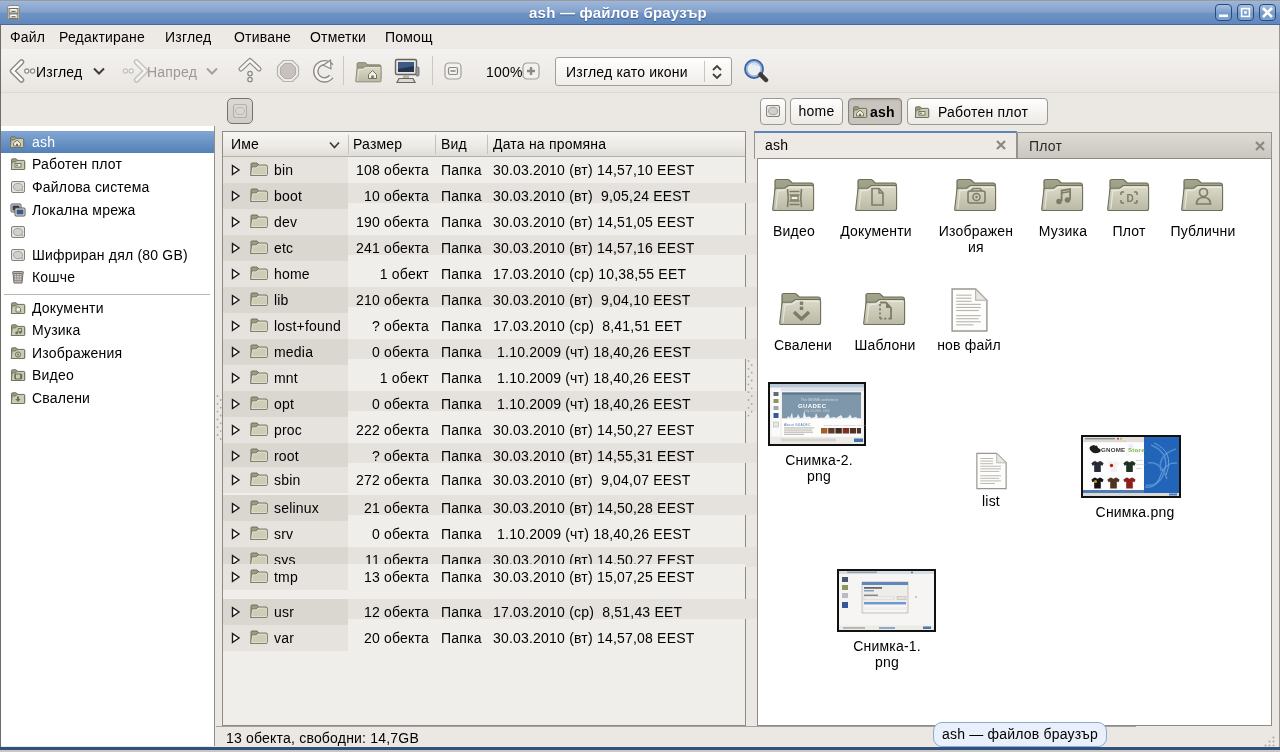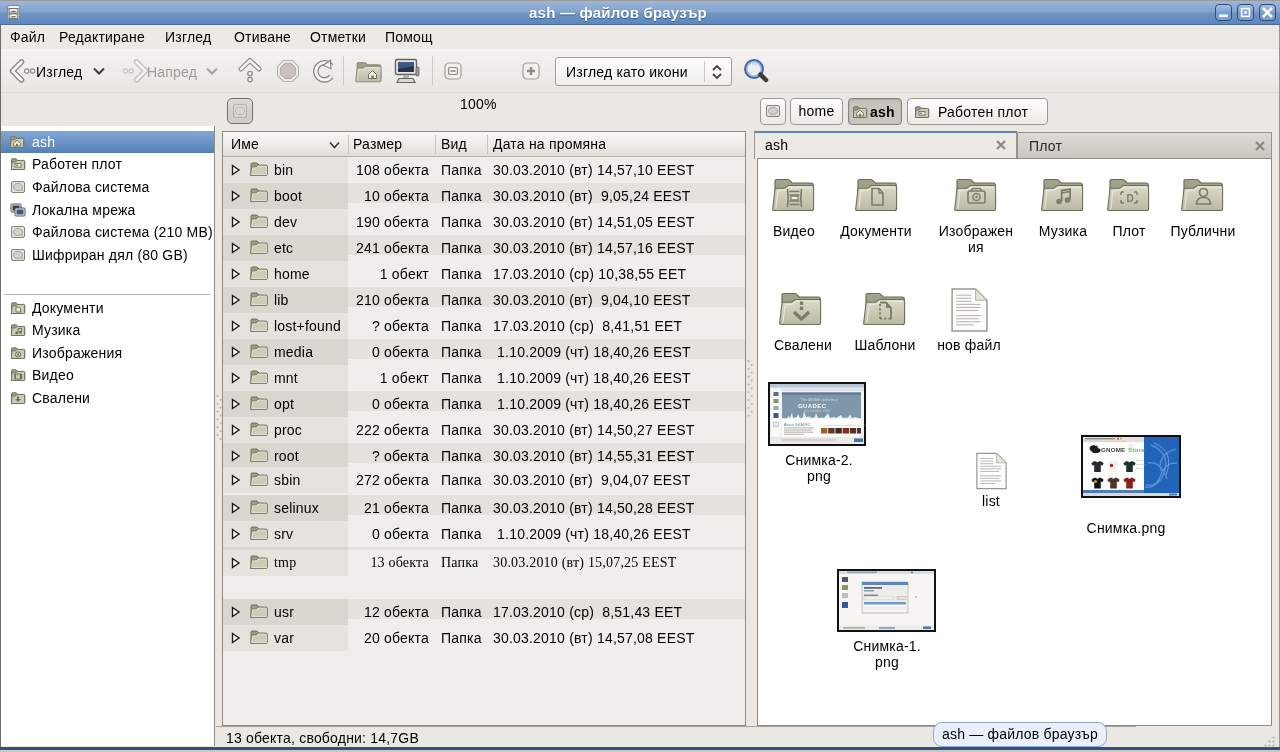--- a/index.html
+++ b/index.html
@@ -23,21 +23,21 @@
 #side-sel{left:0;top:131px;width:214px;height:22px;background:linear-gradient(#82a7d4,#5380b6);color:#fff;}
 .srow{height:22px;line-height:22px;}
 .srow .lbl{position:absolute;left:32px;top:0;white-space:nowrap;}
 .sico{position:absolute;left:10px;top:3px;}
 #side-sep{left:4px;top:294px;width:206px;height:1px;background:#b9b6b1;}
 
 #listpane{left:222px;top:131px;width:524px;height:595px;background:#efeeeb;border:1px solid #8e8b86;box-sizing:border-box;}
 #listhdr{left:0;top:0;width:522px;height:25px;background:linear-gradient(#f7f6f4,#eceae6 60%,#e0ddd8);border-bottom:1px solid #b5b2ac;box-sizing:border-box;}
 .hdrsep{position:absolute;top:3px;width:1px;height:19px;background:#c6c3bd;}
 .lrow{position:absolute;left:0;width:522px;height:20px;}
-.lrow.odd{background:#e5e2dd;}
+.lrow.odd{background:#e5e2dd;padding-left:40px;}
 .lrow.even{background:#efeeeb;}
 .namecell{position:absolute;left:0;top:0;width:125px;height:26px;}
 .odd .namecell{background:#dad6d0;}
 .even .namecell{background:#e6e3df;}
 .exp{position:absolute;left:7px;top:7px;}
 .fi20{position:absolute;left:26px;top:3px;}
 .fname{position:absolute;left:51px;top:5px;}
 .fsize{position:absolute;left:102px;top:5px;width:104px;text-align:right;}
 .ftype{position:absolute;left:218px;top:5px;}
 .fdate{position:absolute;left:270px;top:5px;white-space:pre;}
@@ -176,21 +176,21 @@
       <rect x="12" y="18" width="6" height="3" fill="#b5b2ac"></rect>
       <path d="M8,21.5 L22,21.5 L24,25.5 L6,25.5 Z" fill="#dbd9d4" stroke="#67655f" stroke-width="1.2"></path>
       <rect x="25" y="10" width="3" height="9" rx="1" fill="#9a98a5" stroke="#67655f" stroke-width="0.8"></rect>
     </svg>
     <div class="abs tsep" style="left:432px;"></div>
     <svg class="abs" style="left:444px;top:13px" width="18" height="18" viewBox="0 0 18 18">
       <rect x="1" y="1" width="16" height="16" rx="4" fill="#f3f1ee" stroke="#a29f99" stroke-width="1.2"></rect>
       <rect x="4.5" y="5.5" width="9" height="7" rx="1.5" fill="none" stroke="#8d8a85" stroke-width="1.2"></rect>
       <rect x="6.5" y="8.2" width="5" height="1.6" fill="#8d8a85"></rect>
     </svg>
-    <span class="abs tbtext" style="left:460px;margin-top:32px;">100%</span>
+    <span class="abs tbtext" style="left:486px;">100%</span>
     <svg class="abs" style="left:522px;top:13px" width="18" height="18" viewBox="0 0 18 18">
       <rect x="1" y="1" width="16" height="16" rx="4" fill="#f3f1ee" stroke="#a29f99" stroke-width="1.2"></rect>
       <path d="M7.8,5 h2.4 v2.8 h2.8 v2.4 h-2.8 v2.8 h-2.4 v-2.8 h-2.8 v-2.4 h2.8 Z" fill="#8d8a85"></path>
     </svg>
     <div class="abs" style="left:555px;top:8px;width:177px;height:29px;background:linear-gradient(#fefefe,#f0eeea);border:1px solid #a19e99;border-radius:3px;box-sizing:border-box;">
       <span class="abs" style="left:10px;top:6px;">Изглед като икони</span>
       <div class="abs" style="left:148px;top:3px;width:1px;height:21px;background:#c9c6c0;"></div>
       <svg class="abs" style="left:152px;top:5px" width="18" height="18" viewBox="0 0 18 18">
         <path d="M5,7 L9,3 L13,7" fill="none" stroke="#44423e" stroke-width="1.8"></path>
         <path d="M5,11 L9,15 L13,11" fill="none" stroke="#44423e" stroke-width="1.8"></path>
@@ -232,33 +232,40 @@
   <div class="abs srow" style="left:0;top:199px;width:214px;">
       <span class="lbl">Локална мрежа</span>
     <svg class="sico" width="16" height="16" viewBox="0 0 16 16">
         <rect x="1" y="2" width="10" height="8" rx="1" fill="#efeeec" stroke="#55534e" stroke-width="1"></rect>
         <rect x="2.5" y="3.5" width="7" height="5" fill="#2d3c55"></rect>
         <rect x="5" y="6" width="10" height="8" rx="1" fill="#efeeec" stroke="#55534e" stroke-width="1"></rect>
         <rect x="6.5" y="7.5" width="7" height="5" fill="#3d5a85"></rect>
       </svg>
   </div>
   <div class="abs srow" style="left:0;top:221px;width:214px;">
-      <span class="lbl">Файлова система (210 MB)</span>
     <svg class="sico" width="16" height="16" viewBox="0 0 16 16">
         <rect x="1.5" y="2.5" width="13" height="11" rx="1.5" fill="#e6e4e0" stroke="#83817c" stroke-width="1"></rect>
         <ellipse cx="8" cy="8" rx="4.5" ry="3.6" fill="#d2d0cb" stroke="#9b9892" stroke-width="0.8"></ellipse>
         <circle cx="12.2" cy="11.2" r="1" fill="#aaa7a1"></circle>
       </svg>
   </div>
   <div class="abs srow" style="left:0;top:244px;width:214px;">
       <span class="lbl">Шифриран дял (80 GB)</span>
     <svg class="sico" width="16" height="16" viewBox="0 0 16 16">
         <rect x="1.5" y="2.5" width="13" height="11" rx="1.5" fill="#e6e4e0" stroke="#83817c" stroke-width="1"></rect>
         <ellipse cx="8" cy="8" rx="4.5" ry="3.6" fill="#d2d0cb" stroke="#9b9892" stroke-width="0.8"></ellipse>
         <circle cx="12.2" cy="11.2" r="1" fill="#aaa7a1"></circle>
+      </svg>
+  </div>
+  <div class="abs srow" style="left:0;top:266px;width:214px;">
+      <span class="lbl">Кошче</span>
+    <svg class="sico" width="16" height="16" viewBox="0 0 16 16">
+        <path d="M3,4 L13,4 L12,14 L4,14 Z" fill="#d8d5cf" stroke="#6b6964" stroke-width="1"></path>
+        <path d="M4,4 L5,14 M6.5,4 L7,14 M9.5,4 L9,14 M12,4 L11,14 M3.2,6.5 L12.8,6.5 M3.4,9 L12.6,9 M3.6,11.5 L12.4,11.5" stroke="#8a8781" stroke-width="0.8" fill="none"></path>
+        <rect x="2.5" y="2.5" width="11" height="1.8" rx="0.9" fill="#c8c5bf" stroke="#6b6964" stroke-width="0.9"></rect>
       </svg>
   </div>
   <div id="side-sep" class="abs"></div>
   <div class="abs srow" style="left:0;top:297px;width:214px;">
       <span class="lbl">Документи</span>
     <svg class="sico" width="16" height="16" viewBox="0 0 16 16">
         <use href="#folder16"></use>
         <path d="M6,7 L9,7 L10.5,8.5 L10.5,12 L6,12 Z" fill="#eceadf" stroke="#6e705a" stroke-width="0.9"></path>
       </svg>
   </div>
@@ -516,21 +523,21 @@
             <path d="M2.5,1.5 L9,6 L2.5,10.5 Z" fill="#fdfdfc" stroke="#1a1a1a" stroke-width="1.4"></path>
           </svg>
 <svg class="fi20" width="21" height="17" viewBox="0 0 21 17">
             <use href="#folder20"></use>
           </svg>
 <span class="fname">sys</span>
           <span class="fsize">11 обекта</span>
           <span class="ftype">Папка</span>
           <span class="fdate">30.03.2010 (вт) 14,50,27 EEST</span>
 </div>
-<div class="lrow even" style="top:418px;font-family:Liberation Serif, serif;">
+<div class="lrow even" style="top:432px;">
 <div class="namecell"></div>
 <svg class="exp" width="11" height="12" viewBox="0 0 11 12">
             <path d="M2.5,1.5 L9,6 L2.5,10.5 Z" fill="#fdfdfc" stroke="#1a1a1a" stroke-width="1.4"></path>
           </svg>
 <svg class="fi20" width="21" height="17" viewBox="0 0 21 17">
             <use href="#folder20"></use>
           </svg>
 <span class="fname">tmp</span>
           <span class="fsize">13 обекта</span>
           <span class="ftype">Папка</span>
@@ -763,21 +770,21 @@
         </g>
       <g font-size="2.2" fill="#7a9" font-family="Liberation Sans">
           <text x="55" y="26">Shirts</text>
           <text x="55" y="30">Hoodies</text>
           <text x="55" y="34">Caps</text>
         </g>
       <rect x="2" y="55" width="61" height="3" fill="#4f7cb8"></rect>
       <rect x="2" y="58" width="96" height="3" fill="#dcd9d4"></rect>
       <rect x="88" y="58.5" width="8" height="2" fill="#4f7cb8"></rect>
     </svg>
-    <div class="abs ilabel" style="left:328px;top:345px;width:80px;margin-top:16px;">Снимка.png</div>
+    <div class="abs ilabel" style="left:337px;top:345px;width:80px;">Снимка.png</div>
     <svg class="abs" style="left:79px;top:410px" width="99" height="63" viewBox="0 0 99 63">
       <rect x="0" y="0" width="99" height="63" fill="#111"></rect>
       <rect x="2" y="2" width="95" height="59" fill="#f6f5f3"></rect>
       <rect x="2" y="2" width="95" height="3" fill="#d7dde5"></rect>
       <rect x="10" y="2.5" width="30" height="1.6" fill="#97a3b2"></rect>
       <circle cx="75" cy="3.5" r="1" fill="#4a77af"></circle>
       <rect x="5" y="8" width="6" height="5" fill="#49586e"></rect>
       <rect x="5" y="16" width="6" height="5" fill="#8e9660"></rect>
       <rect x="5" y="24" width="6" height="5" fill="#b9bcc0"></rect>
       <rect x="5" y="33" width="6" height="6" fill="#35589b"></rect>

